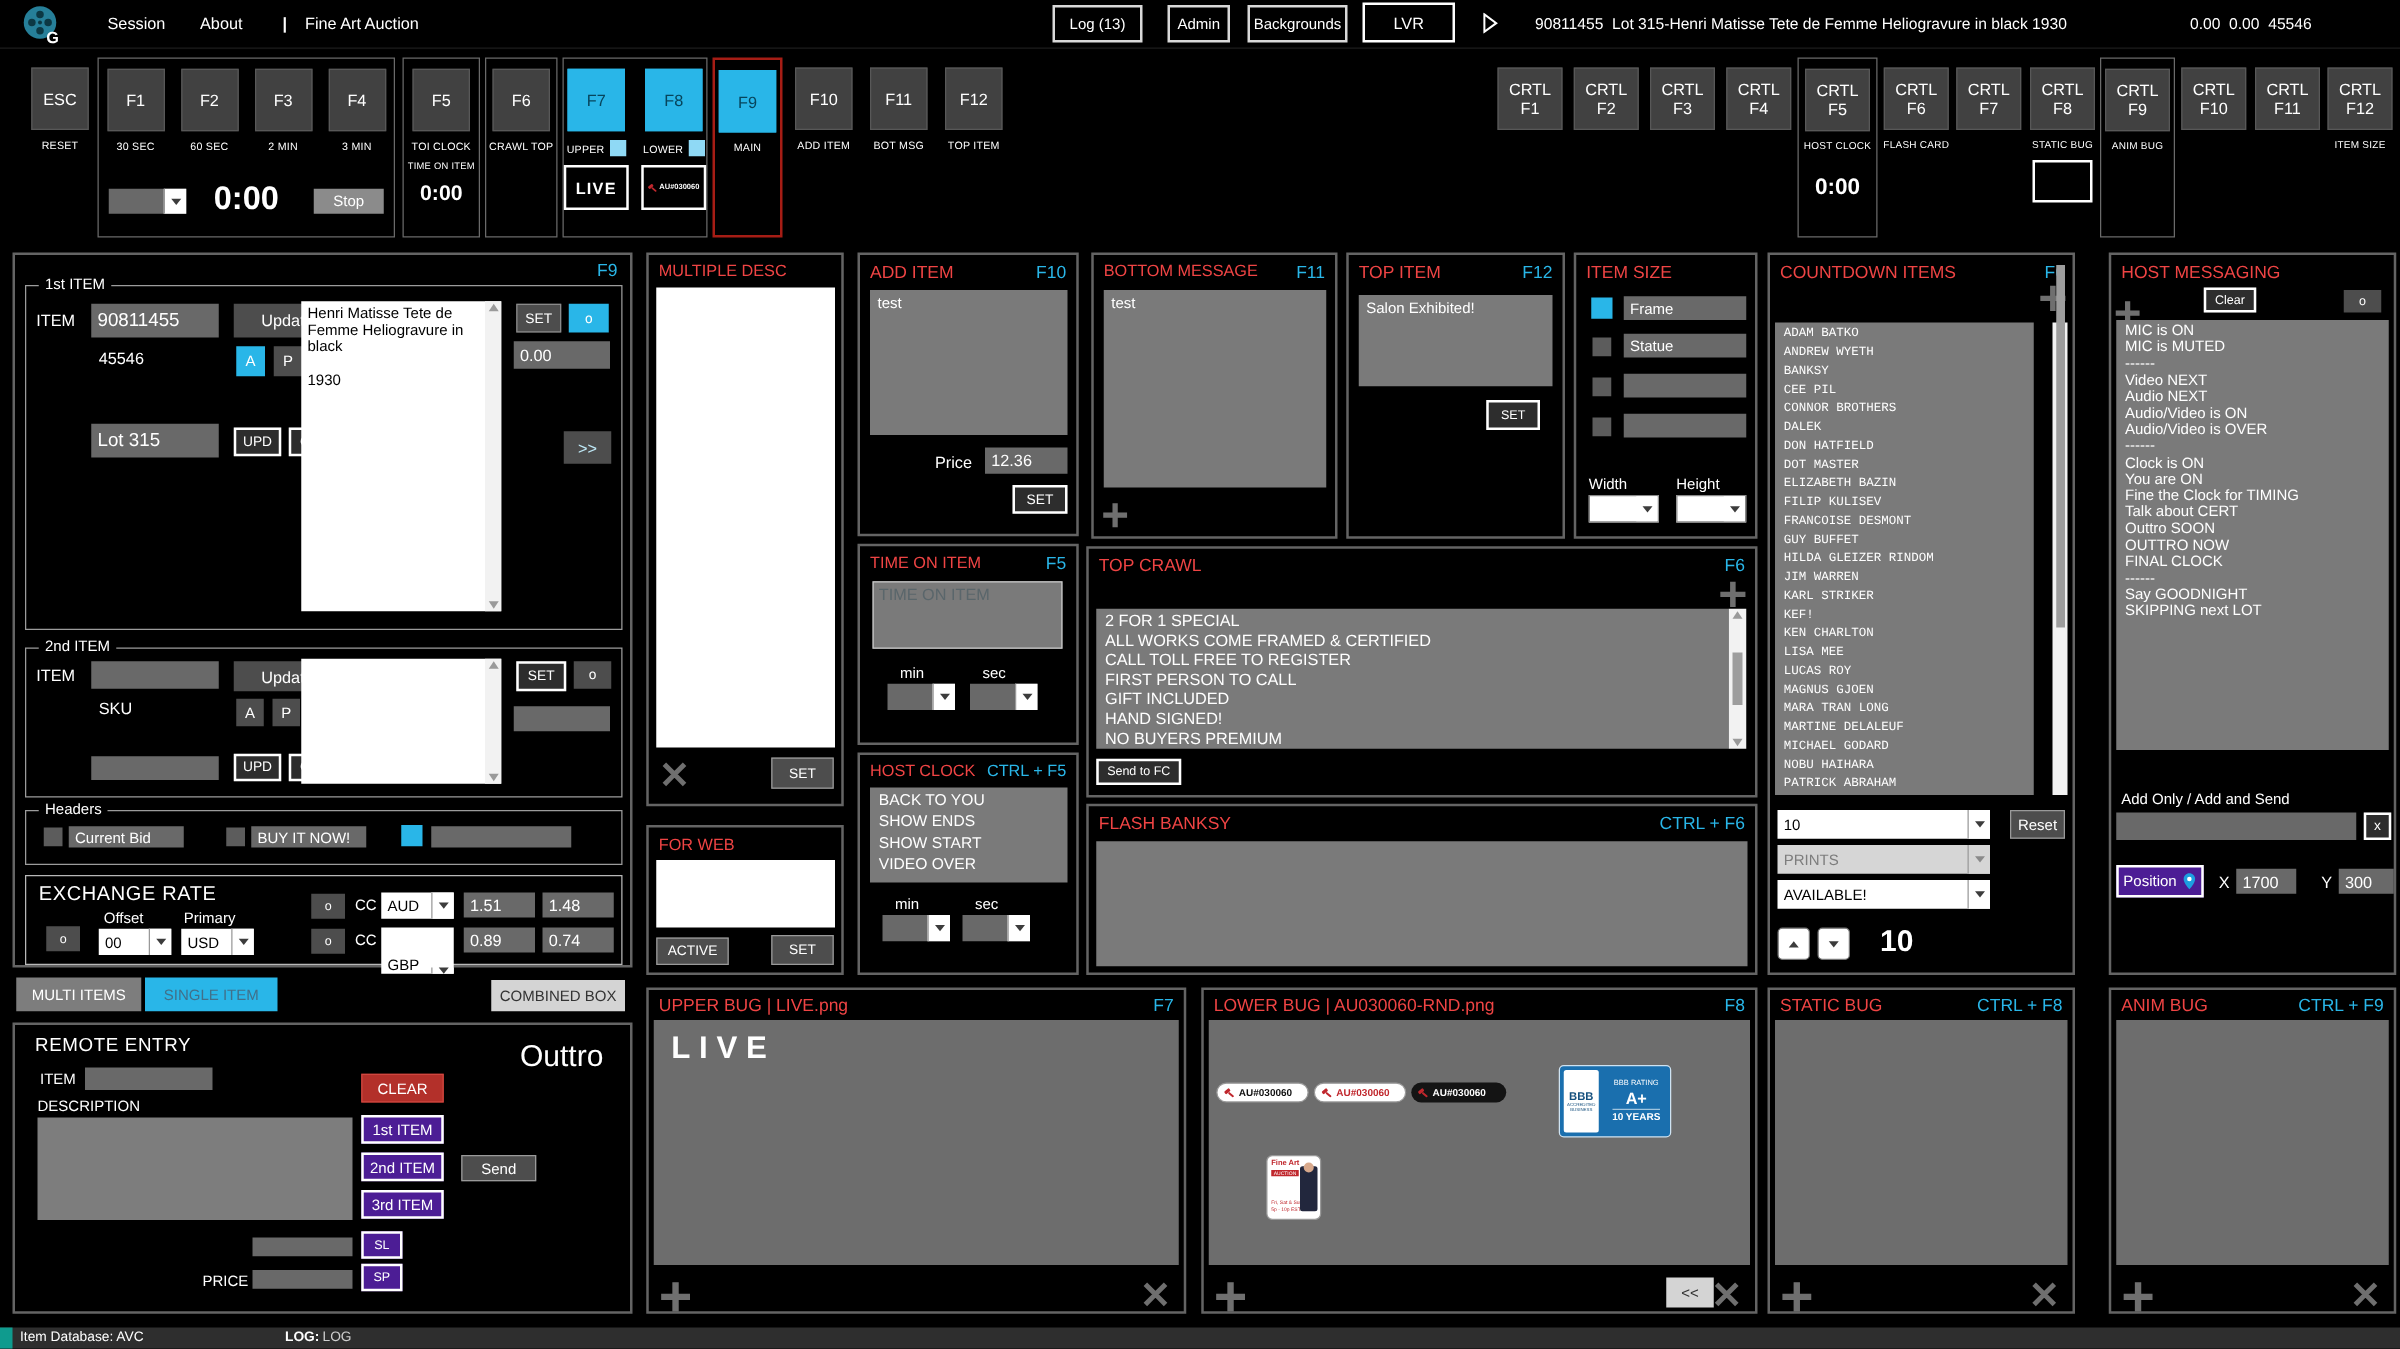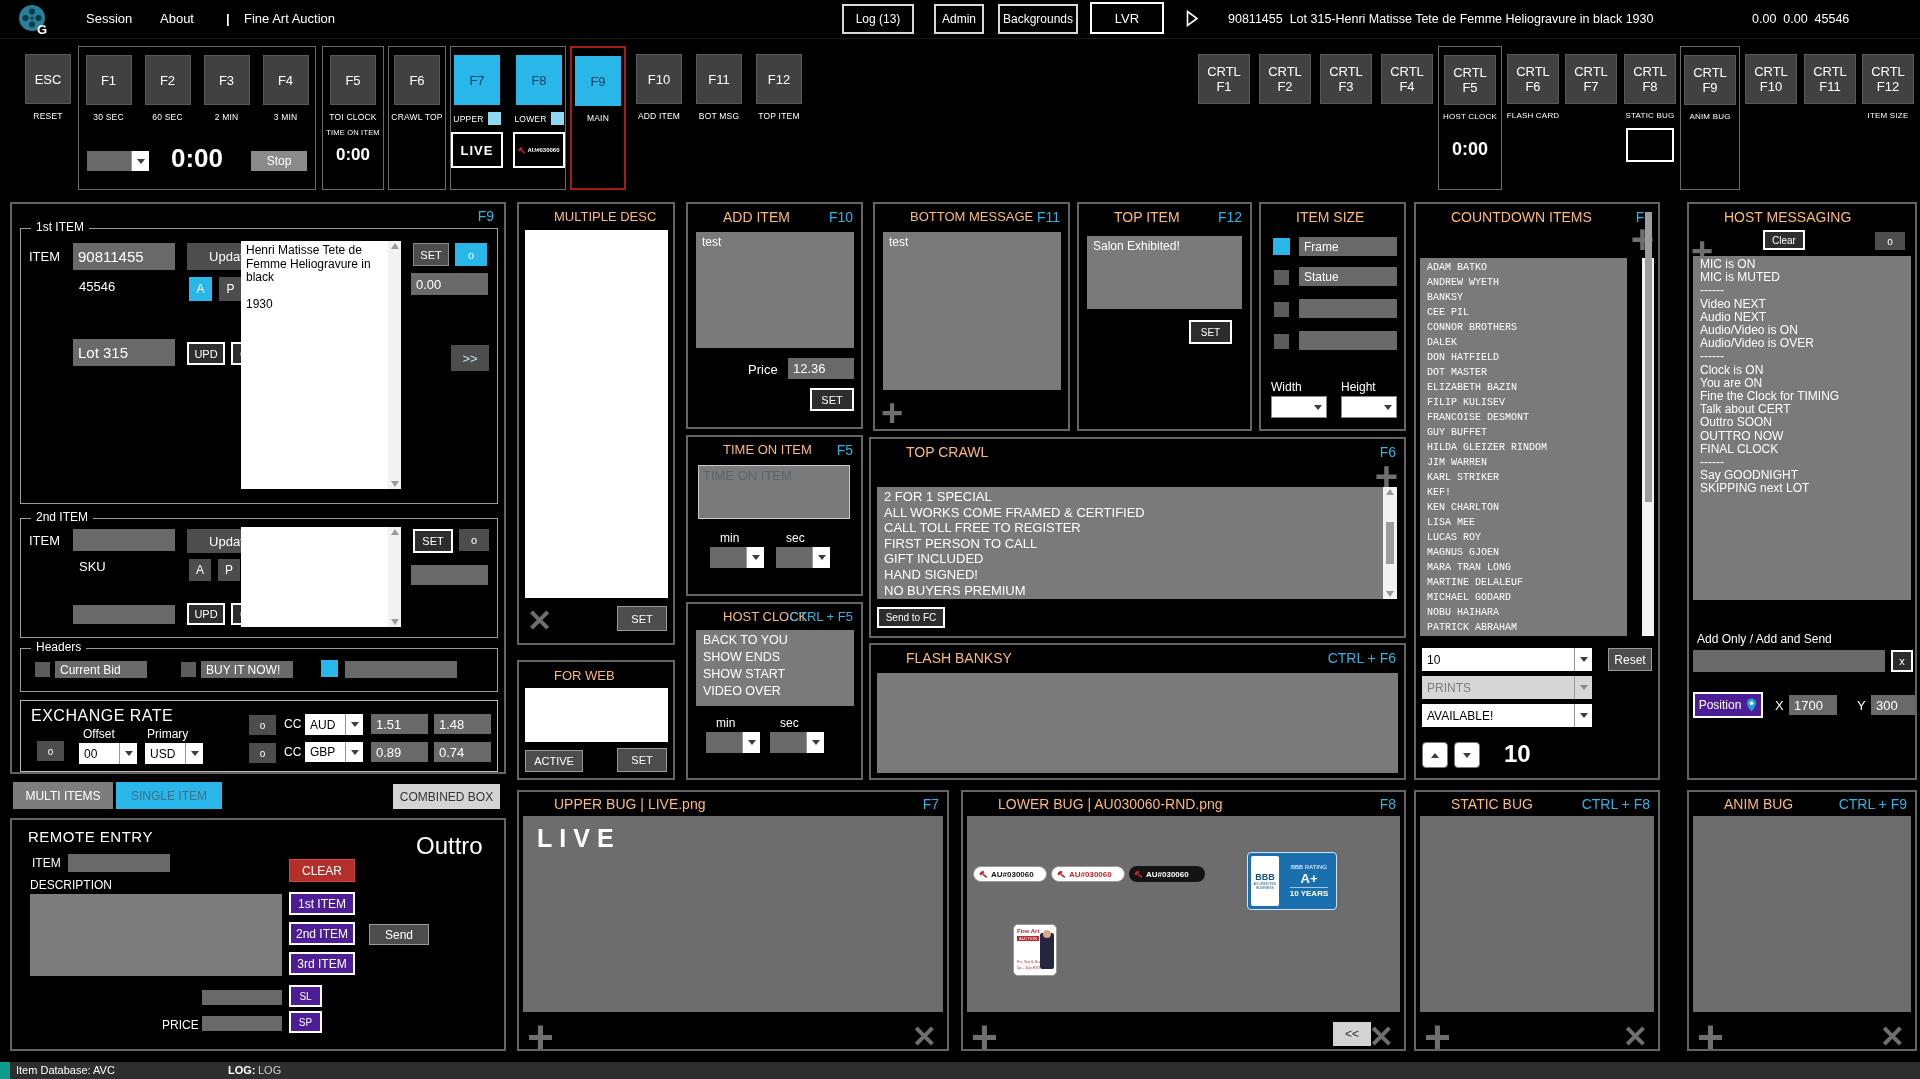--- a/index.html
+++ b/index.html
@@ -1,20 +1,20 @@
 <!DOCTYPE html>
 <html><head>
 <meta charset="utf-8">
 <style>
   html,body{margin:0;padding:0;background:#000;}
   body{width:1920px;height:1079px;position:relative;overflow:hidden;
        font-family:"Liberation Sans",sans-serif;color:#fff;}
   .abs{position:absolute;}
   .panel{position:absolute;background:#000;border:2px solid #646464;box-sizing:border-box;}
-  .ptitle{position:absolute;font-size:14px;color:#fdba74;white-space:nowrap;margin-left:27px;}
+  .ptitle{position:absolute;font-size:14px;color:#ef4444;white-space:nowrap;}
   .fkey{position:absolute;color:#29b6e8;font-size:14px;white-space:nowrap;}
   .graybox{position:absolute;background:#7a7a7a;color:#fff;box-sizing:border-box;}
   .inp{position:absolute;background:#696969;color:#fff;display:flex;align-items:center;
        padding:0 5px;font-size:13px;box-sizing:border-box;white-space:nowrap;overflow:hidden;}
   .btn{position:absolute;background:#4d4d4d;color:#fff;display:flex;align-items:center;
        justify-content:center;font-size:12px;box-sizing:border-box;white-space:nowrap;}
   .btn.wb{border:2px solid #fff;background:#2d2d2d;}
   .btn.blk{border:2px solid #fff;background:#4c1d95;}
   .btn.cyan{background:#29b6e8;color:#fff;}
   .btn.red{background:#b3302a;border:1px solid #d0463f;}
@@ -350,21 +350,21 @@
     <div class="combo" style="left:284px;top:13px;width:58px;height:21px;">
       <span class="val">AUD</span>
         <span class="ab">
           <i class="tri"></i>
         </span>
     </div>
     <div class="inp" style="left:350px;top:13px;width:57px;height:20px;">1.51</div>
     <div class="inp" style="left:413px;top:13px;width:57px;height:20px;">1.48</div>
     <div class="btn" style="left:228px;top:42px;width:27px;height:20px;font-size:10px;">o</div>
     <span class="lbl" style="left:263px;top:44px;font-size:12px;">CC</span>
-    <div class="combo" style="left:284px;top:41px;width:58px;height:20px;">
+    <div class="combo" style="left:284px;top:41px;width:58px;height:37px;align-items:flex-end;">
       <span class="val">GBP</span>
         <span class="ab">
           <i class="tri"></i>
         </span>
     </div>
     <div class="inp" style="left:350px;top:41px;width:57px;height:20px;">0.89</div>
     <div class="inp" style="left:413px;top:41px;width:57px;height:20px;">0.74</div>
   </div>
 </div>
 

